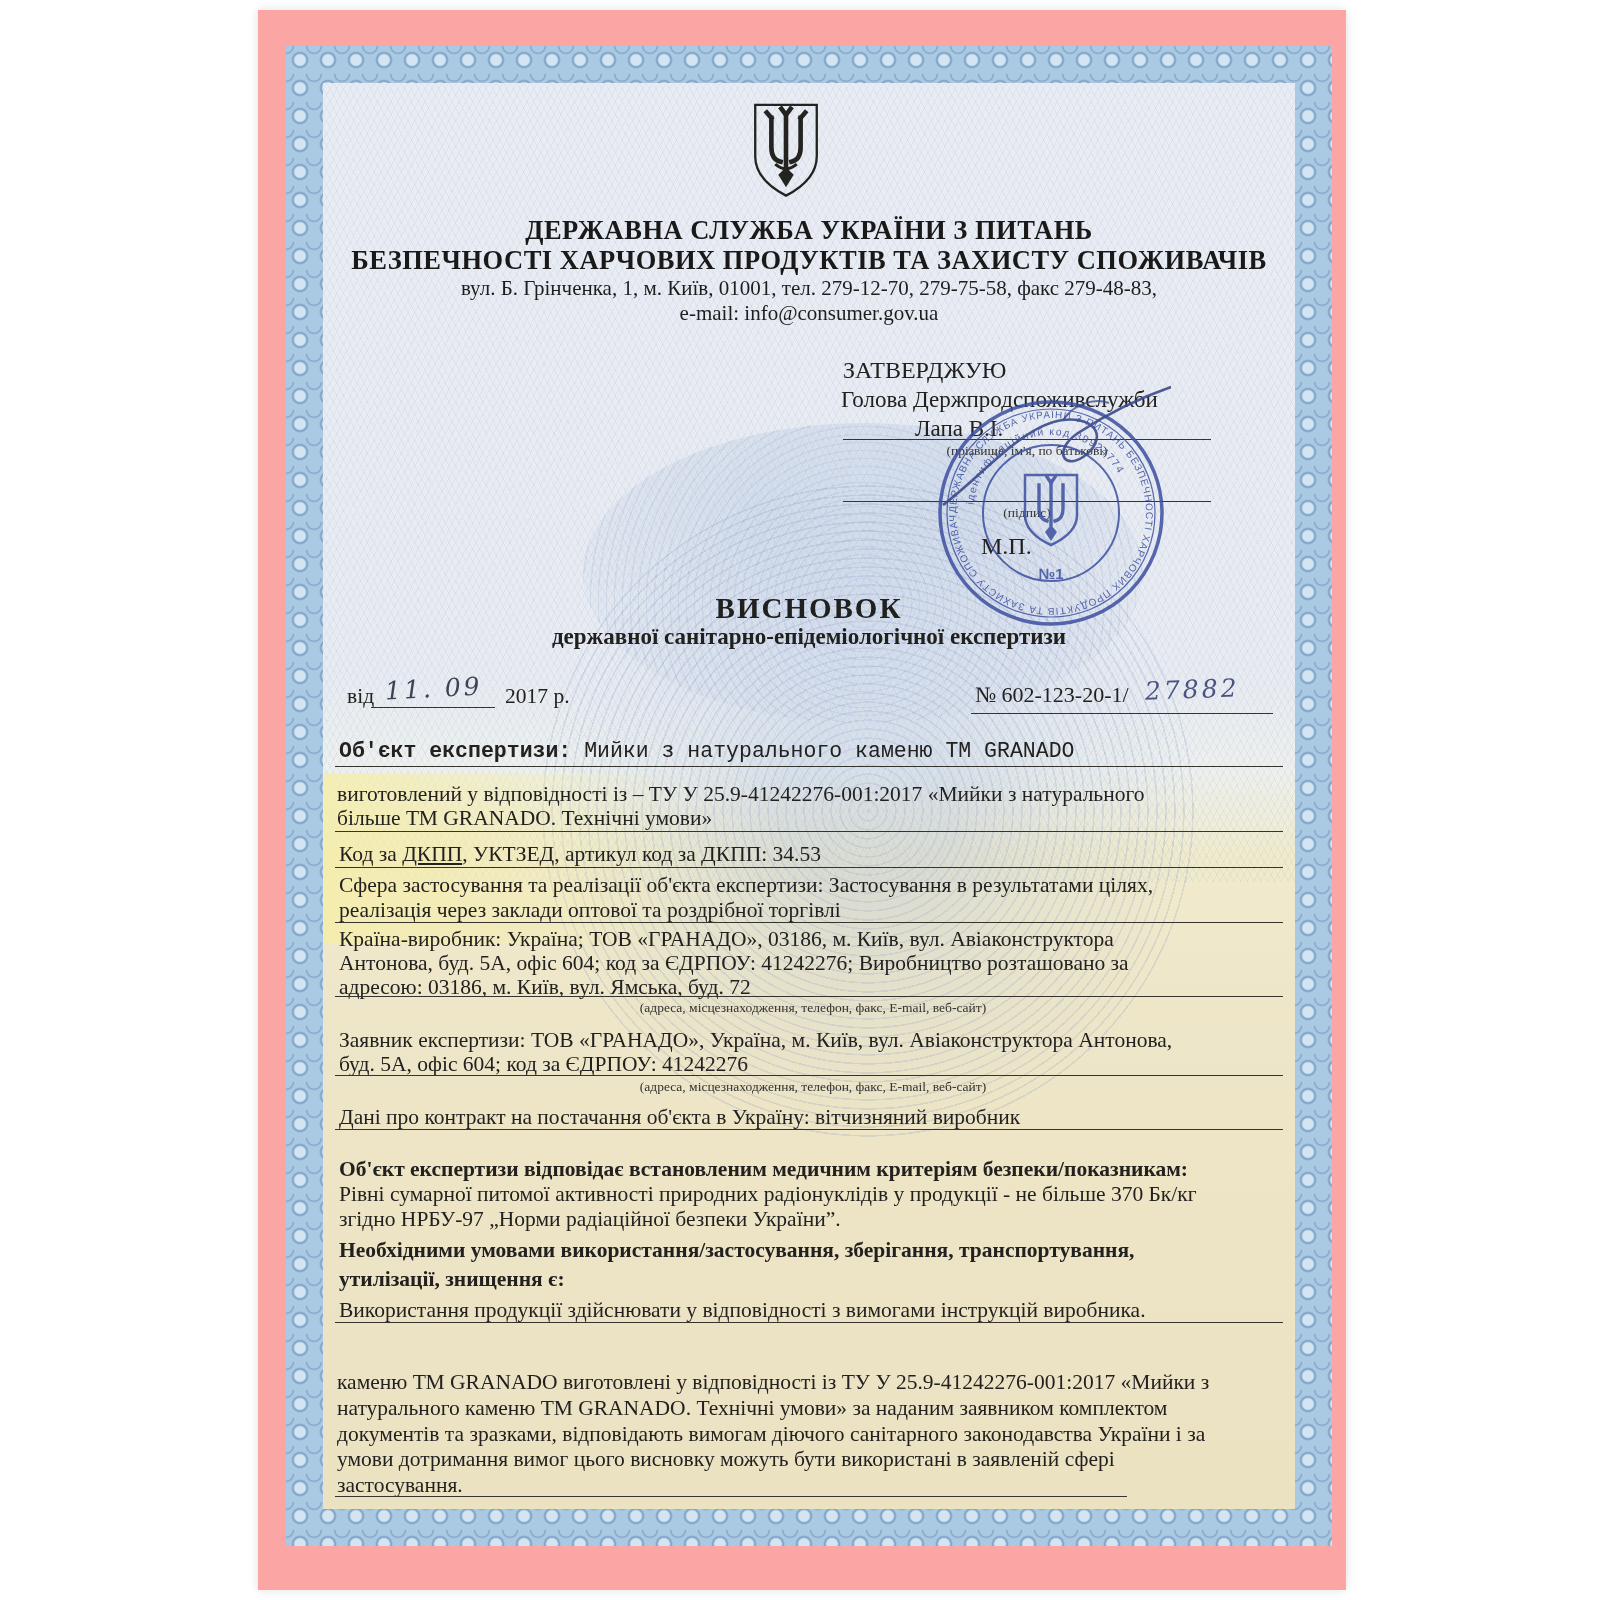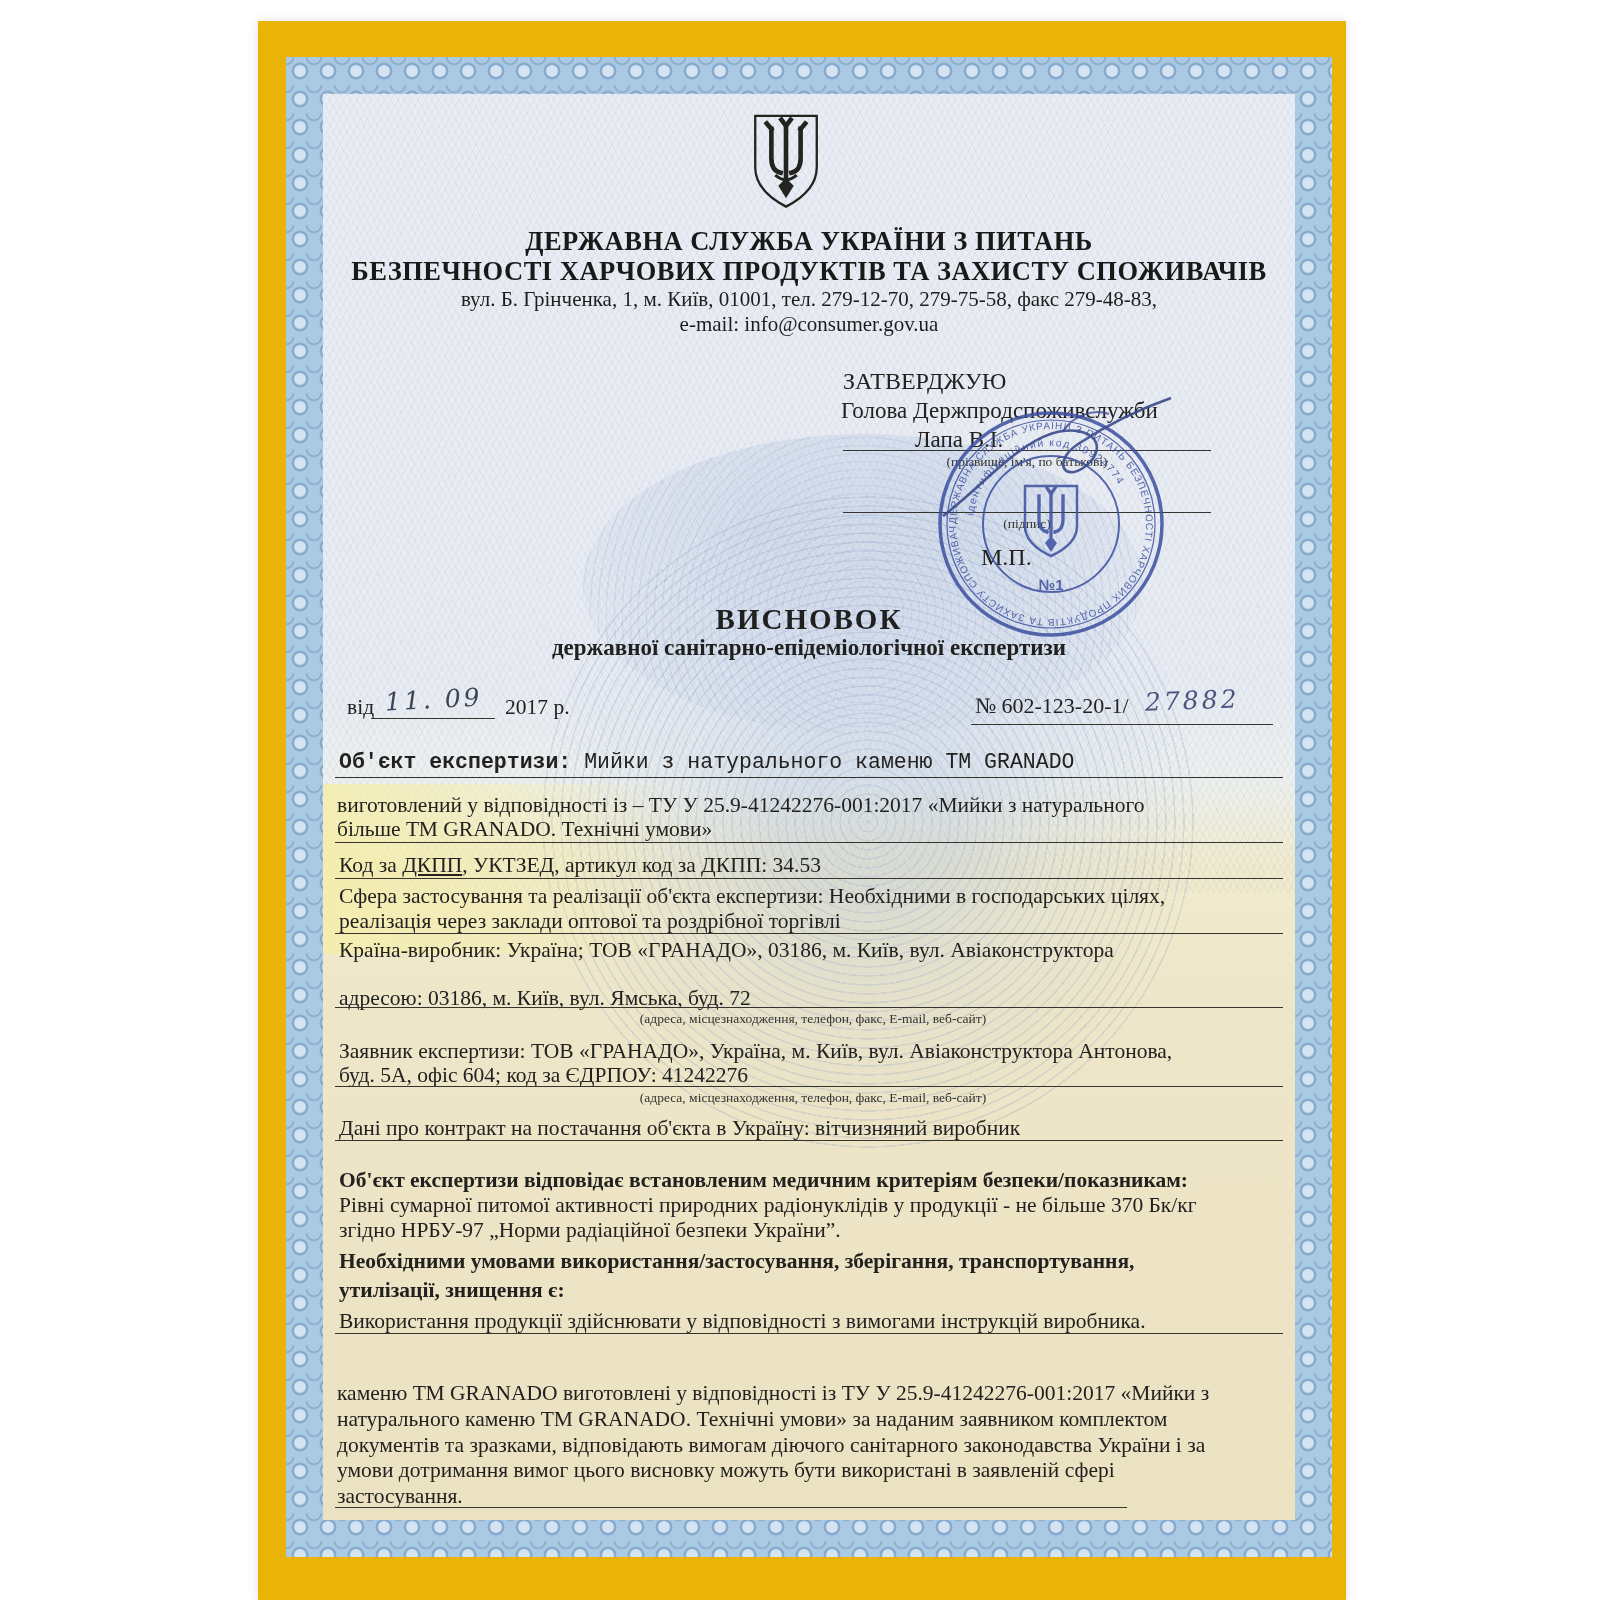--- a/index.html
+++ b/index.html
@@ -1,20 +1,20 @@
 <!DOCTYPE html>
 <html><head>
 <meta charset="utf-8">
 <style>
   html,body{margin:0;padding:0;}
   body{width:1600px;height:1600px;background:#ffffff;overflow:hidden;
        font-family:"Liberation Serif","DejaVu Serif",serif;color:#1f1f1f;}
   .stage{position:relative;width:1600px;height:1600px;background:#ffffff;}
-  .photo{position:absolute;left:258px;top:21px;width:1088px;height:1580px;
-         background:#eab308;box-shadow:0 0 10px rgba(0,0,0,.12);}
+  .photo{position:absolute;left:258px;top:10px;width:1088px;height:1580px;
+         background:#fca5a5;box-shadow:0 0 10px rgba(0,0,0,.12);}
   .band{position:absolute;left:28px;top:36px;width:1046px;height:1500px;
         background-color:#aac9e3;
         background-image:
           radial-gradient(circle at 14px 14px, rgba(255,255,255,.5) 5px, transparent 6px),
           radial-gradient(circle at 14px 14px, transparent 6px, rgba(86,120,168,.55) 7px, transparent 9px),
           radial-gradient(circle at 0px 0px, transparent 6px, rgba(86,120,168,.42) 7px, transparent 9px),
           radial-gradient(circle at 28px 0px, transparent 6px, rgba(86,120,168,.42) 7px, transparent 9px);
         background-size:28px 28px;}
   .paper{position:absolute;left:37px;top:37px;right:37px;bottom:37px;overflow:hidden;
         background:linear-gradient(180deg,#e9edf3 0%,#e8ecf2 42%,#edf0ee 48%,#f1ebcd 54%,#eee6c8 64%,#ebe2c2 100%);}
@@ -142,25 +142,26 @@
         <div class="line" style="top:657px;font-family:Liberation Mono, monospace;"><span class="b">Об'єкт експертизи:</span><span> Мийки з натурального каменю ТМ GRANADO</span></div>
         <div class="rule" style="left:12px;top:683px;width:948px;"></div>
 
         <div class="line" style="left:14px;top:700px;">виготовлений у відповідності із  –  ТУ У 25.9-41242276-001:2017 «Мийки з натурального</div>
         <div class="line" style="left:14px;top:724px;">більше ТМ GRANADO. Технічні умови»</div>
         <div class="rule" style="left:12px;top:748px;width:948px;"></div>
 
         <div class="line" style="top:760px;"><span>Код за </span><span style="text-decoration:underline;">ДКПП</span><span>, УКТЗЕД, артикул  код за ДКПП: 34.53</span></div>
         <div class="rule" style="left:12px;top:784px;width:948px;"></div>
 
-        <div class="line" style="top:791px;">Сфера застосування та реалізації об'єкта експертизи:  Необхідними в господарських цілях,</div>
+        <div class="line" style="top:791px;">Сфера застосування та реалізації об'єкта експертизи:  Застосування в результатами цілях,</div>
         <div class="line" style="top:816px;">реалізація через заклади оптової та роздрібної торгівлі</div>
         <div class="rule" style="left:12px;top:839px;width:948px;"></div>
 
         <div class="line" style="top:845px;">Країна-виробник:  Україна; ТОВ «ГРАНАДО», 03186, м. Київ, вул.  Авіаконструктора</div>
+        <div class="line" style="top:869px;">Антонова, буд. 5А, офіс 604; код за ЄДРПОУ: 41242276; Виробництво розташовано за</div>
         <div class="line" style="top:893px;">адресою: 03186,  м. Київ, вул.  Ямська, буд. 72</div>
         <div class="rule" style="left:12px;top:913px;width:948px;"></div>
         <div class="caption" style="left:150px;top:917px;width:680px;">(адреса, місцезнаходження, телефон, факс, E-mail, веб-сайт)</div>
 
         <div class="line" style="top:946px;">Заявник експертизи:  ТОВ «ГРАНАДО», Україна, м. Київ, вул.  Авіаконструктора Антонова,</div>
         <div class="line" style="top:970px;">буд. 5А, офіс 604; код за ЄДРПОУ: 41242276</div>
         <div class="rule" style="left:12px;top:992px;width:948px;"></div>
         <div class="caption" style="left:150px;top:996px;width:680px;">(адреса, місцезнаходження, телефон, факс, E-mail, веб-сайт)</div>
 
         <div class="line" style="top:1023px;">Дані про контракт на постачання об'єкта в Україну: вітчизняний виробник</div>

